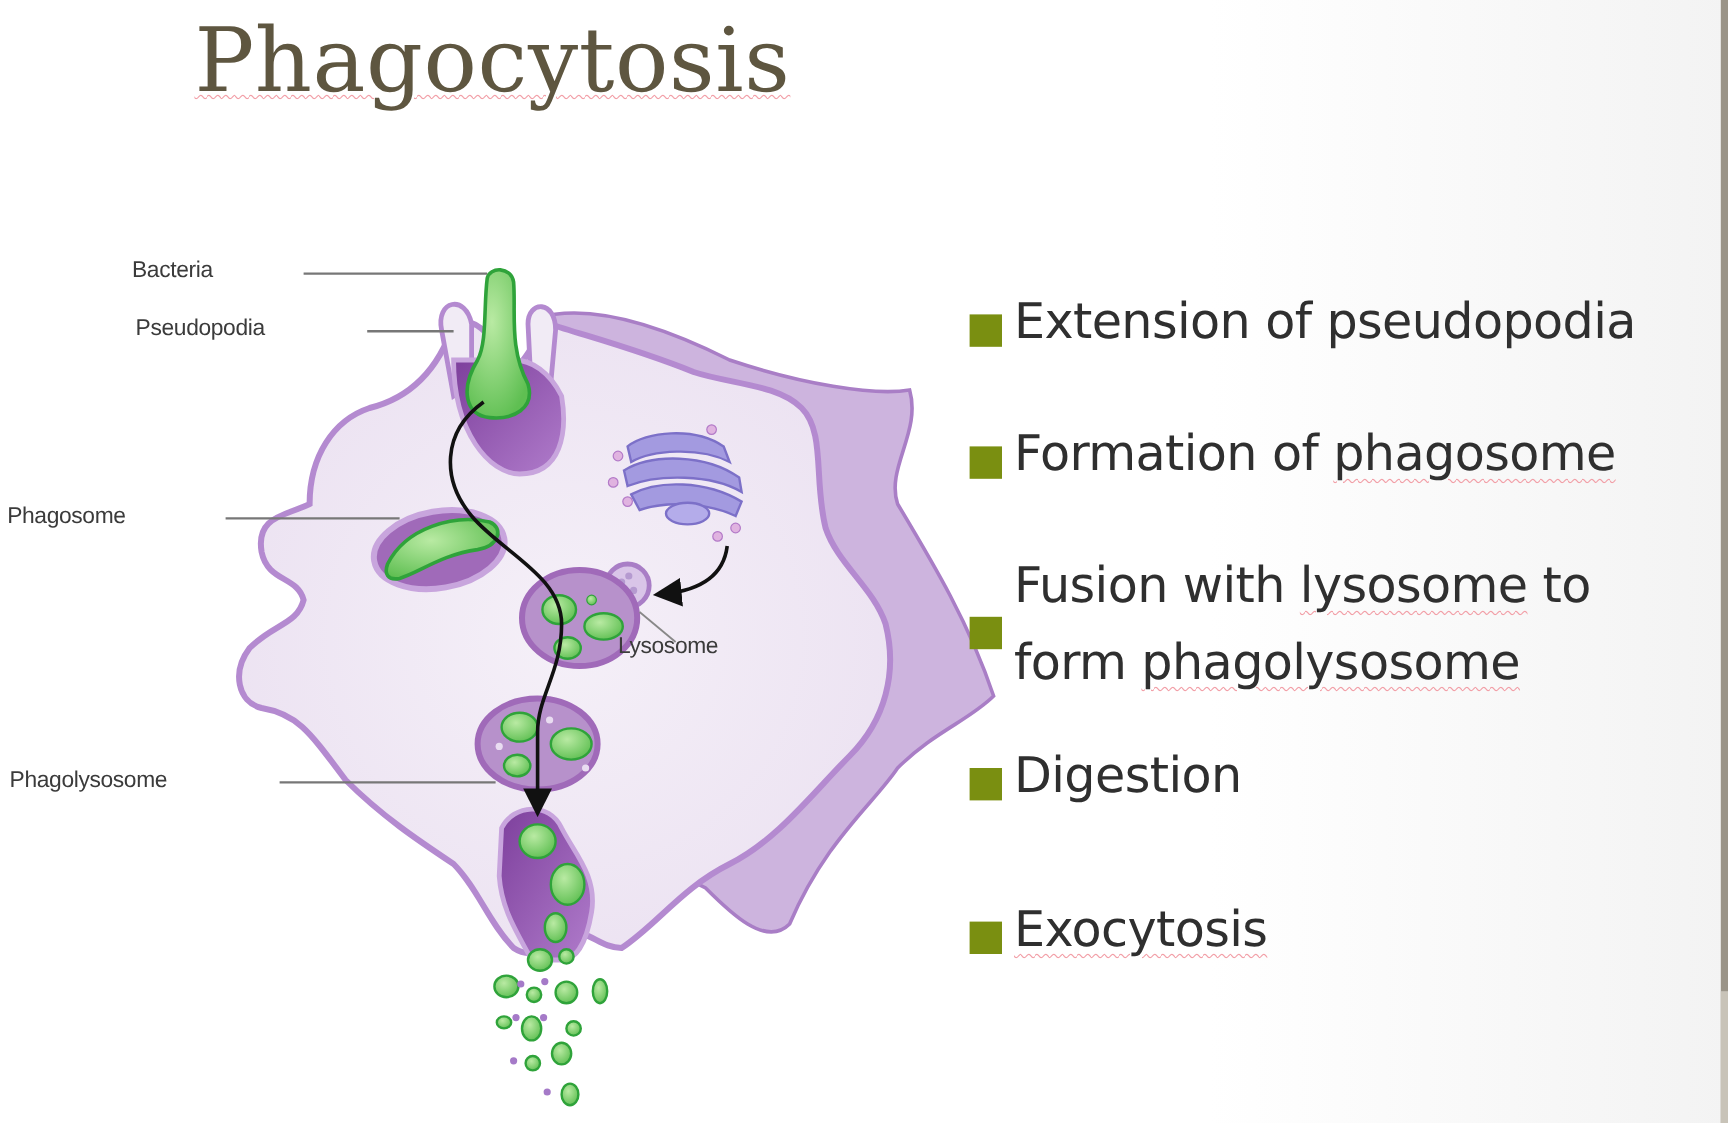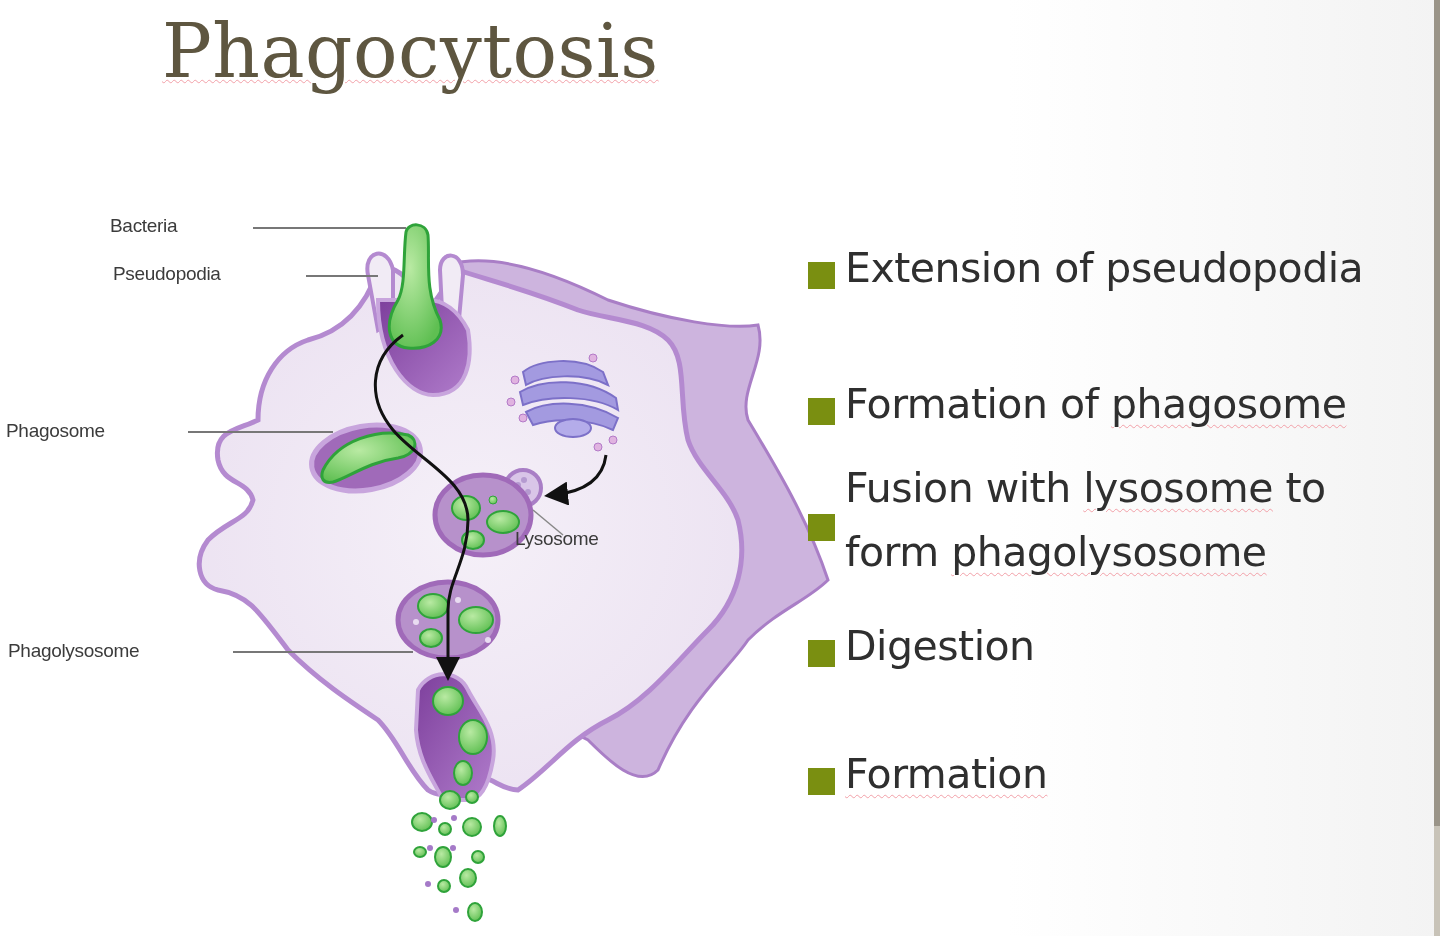--- a/index.html
+++ b/index.html
@@ -164,29 +164,29 @@
   <span class="label" style="left:6px; top:230px;">Phagosome</span>
   <span class="label" style="left:515px; top:338px;">Lysosome</span>
   <span class="label" style="left:8px; top:450px;">Phagolysosome</span>
 </div>
 
 <div class="bullets">
   <div class="bullet" style="top:0px;">
     <span class="sq"></span>
     <span class="txt"><span>Extension of pseudopodia</span></span>
   </div>
-  <div class="bullet" style="top:110px;margin-top:26px;">
+  <div class="bullet" style="top:110px;">
     <span class="sq"></span>
     <span class="txt"><span>Formation of </span><span class="squiggle">phagosome</span></span>
   </div>
   <div class="bullet" style="top:220px;">
     <span class="sq"></span>
     <span class="txt"><span>Fusion with </span><span class="squiggle">lysosome</span><span> to</span><br><span>form </span><span class="squiggle">phagolysosome</span></span>
   </div>
   <div class="bullet" style="top:378px;">
     <span class="sq"></span>
     <span class="txt"><span>Digestion</span></span>
   </div>
   <div class="bullet" style="top:506px;">
     <span class="sq"></span>
-    <span class="txt"><span class="squiggle">Formation</span></span>
+    <span class="txt"><span class="squiggle">Exocytosis</span></span>
   </div>
 </div>
 
 </body></html>

